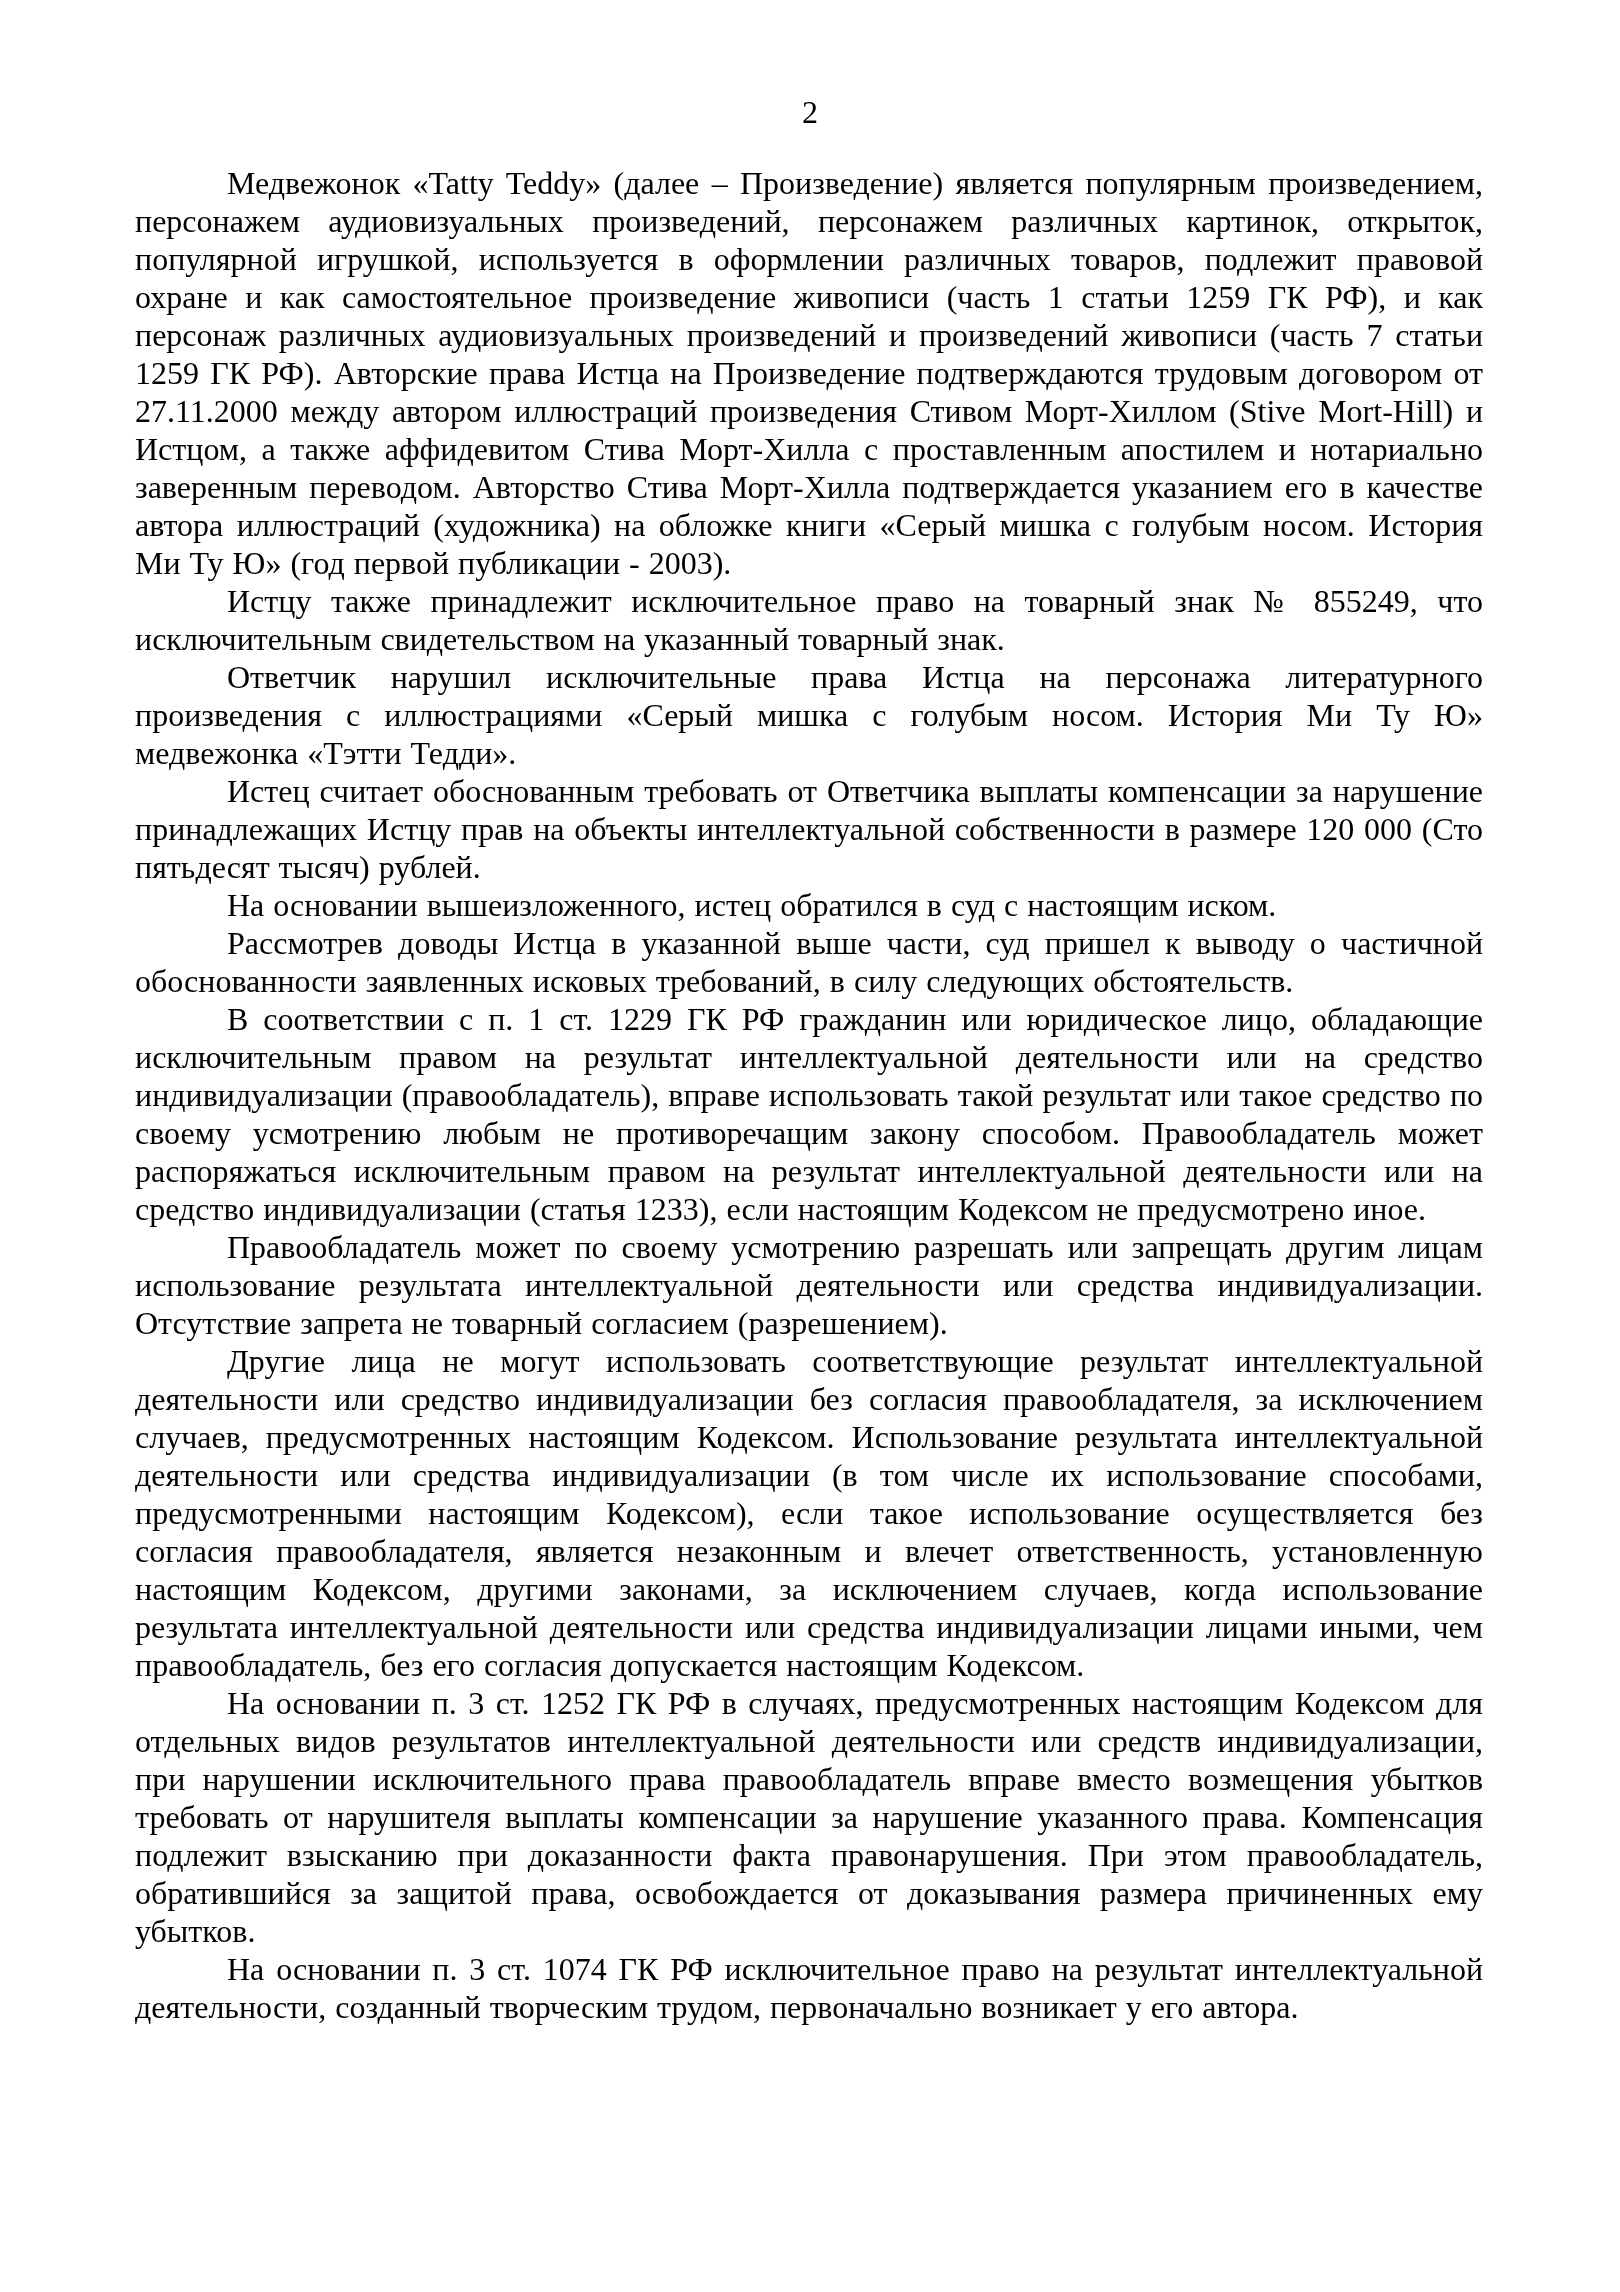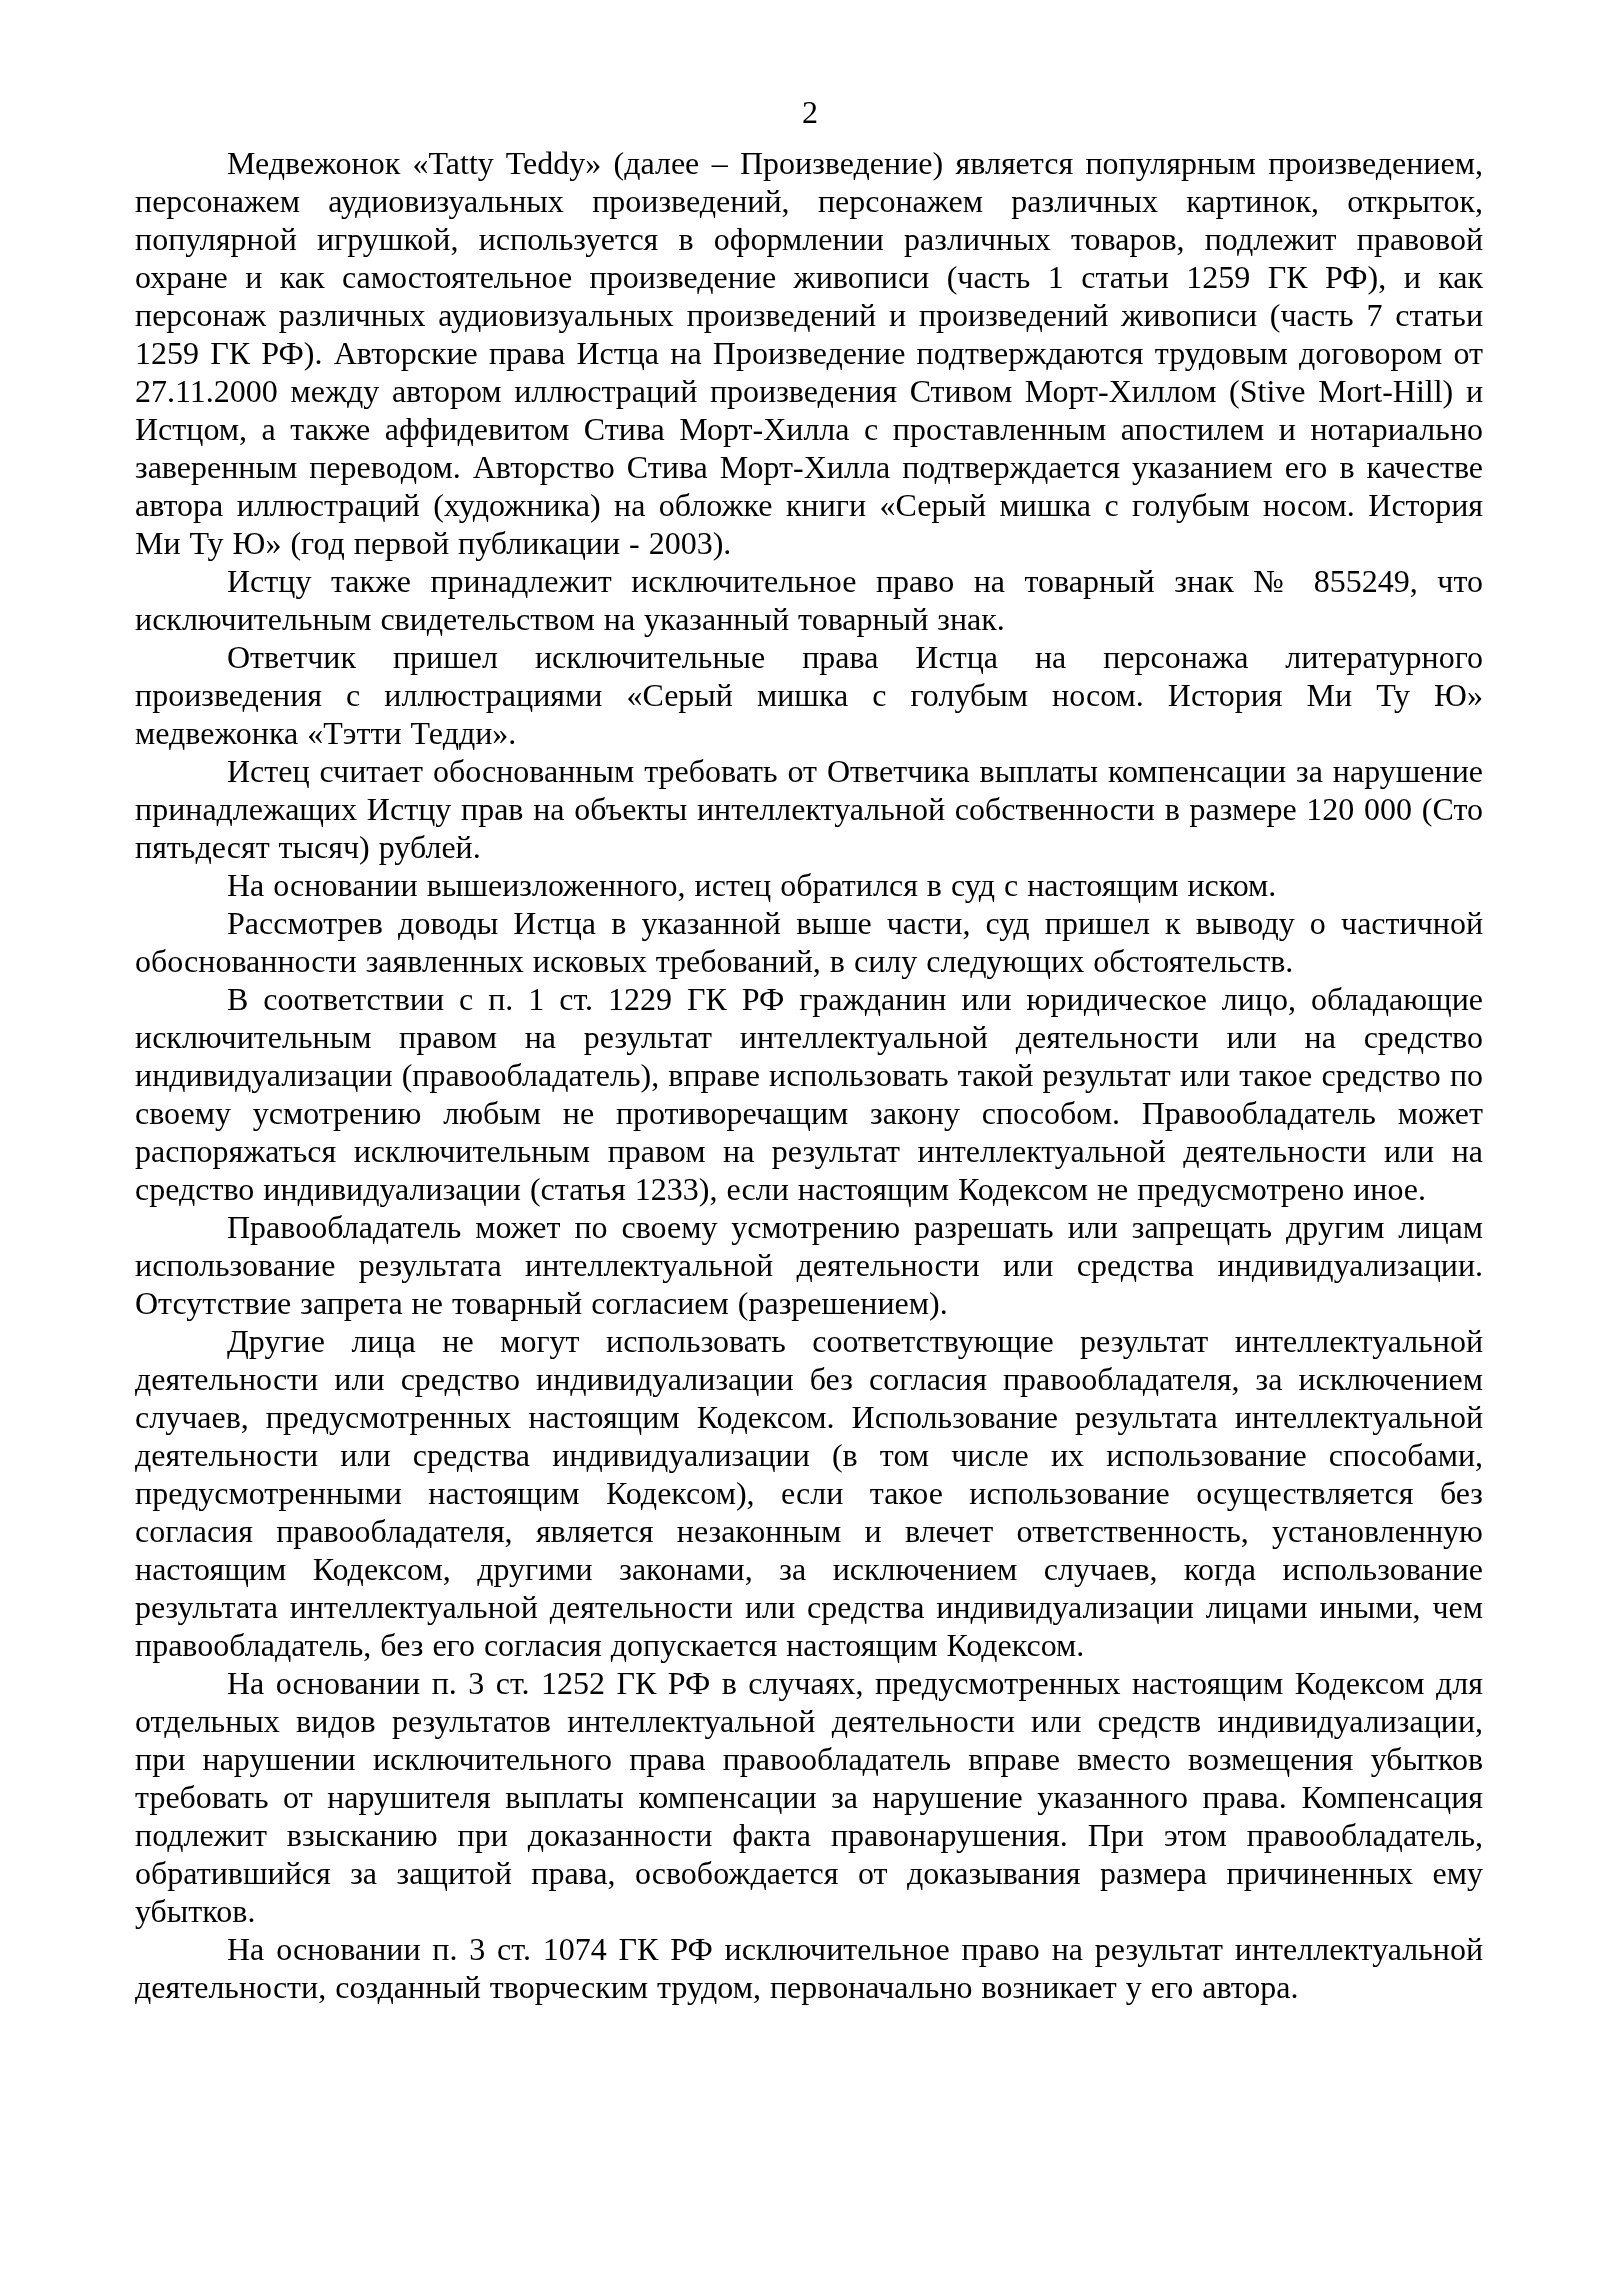--- a/index.html
+++ b/index.html
@@ -20,21 +20,21 @@
     position: absolute;
     top: 94px;
     left: 0;
     width: 100%;
     text-align: center;
     font-size: 32px;
     line-height: 37px;
   }
   .content {
     position: absolute;
-    top: 144px;
+    top: 164px;
     left: 135px;
     width: 1348px;
   }
   .para {
     margin: 0;
     padding: 0;
     font-size: 32px;
     line-height: 38px;
     text-align: justify;
     text-indent: 92px;
@@ -46,21 +46,21 @@
   }
 </style>
 </head>
 <body>
 
 <div class="page">
   <div class="page-number">2</div>
   <div class="content">
     <p class="para">Медвежонок «Tatty Teddy» (далее – Произведение) является популярным произведением, персонажем аудиовизуальных произведений, персонажем различных картинок, открыток, популярной игрушкой, используется в оформлении различных товаров, подлежит правовой охране и как самостоятельное произведение живописи (часть 1 статьи 1259 ГК РФ), и как персонаж различных аудиовизуальных произведений и произведений живописи (часть 7 статьи 1259 ГК РФ). Авторские права Истца на Произведение подтверждаются трудовым договором от 27.11.2000 между автором иллюстраций произведения Стивом Морт-Хиллом (Stive Mort-Hill) и Истцом, а также аффидевитом Стива Морт-Хилла с проставленным апостилем и нотариально заверенным переводом. Авторство Стива Морт-Хилла подтверждается указанием его в качестве автора иллюстраций (художника) на обложке книги «Серый мишка с голубым носом. История Ми Ту Ю» (год первой публикации - 2003).</p>
     <p class="para">Истцу также принадлежит исключительное право на товарный знак № 855249, что исключительным свидетельством на указанный товарный знак.</p>
-    <p class="para">Ответчик пришел исключительные права Истца на персонажа литературного произведения с иллюстрациями «Серый мишка с голубым носом. История Ми Ту Ю» медвежонка «Тэтти Тедди».</p>
+    <p class="para">Ответчик нарушил исключительные права Истца на персонажа литературного произведения с иллюстрациями «Серый мишка с голубым носом. История Ми Ту Ю» медвежонка «Тэтти Тедди».</p>
     <p class="para">Истец считает обоснованным требовать от Ответчика выплаты компенсации за нарушение принадлежащих Истцу прав на объекты интеллектуальной собственности в размере 120 000 (Сто пятьдесят тысяч) рублей.</p>
     <p class="para">На основании вышеизложенного, истец обратился в суд с настоящим иском.</p>
     <p class="para">Рассмотрев доводы Истца в указанной выше части, суд пришел к выводу о частичной обоснованности заявленных исковых требований, в силу следующих обстоятельств.</p>
     <p class="para">В соответствии с п. 1 ст. 1229 ГК РФ гражданин или юридическое лицо, обладающие исключительным правом на результат интеллектуальной деятельности или на средство индивидуализации (правообладатель), вправе использовать такой результат или такое средство по своему усмотрению любым не противоречащим закону способом. Правообладатель может распоряжаться исключительным правом на результат интеллектуальной деятельности или на средство индивидуализации (статья 1233), если настоящим Кодексом не предусмотрено иное.</p>
     <p class="para">Правообладатель может по своему усмотрению разрешать или запрещать другим лицам использование результата интеллектуальной деятельности или средства индивидуализации. Отсутствие запрета не товарный согласием (разрешением).</p>
     <p class="para">Другие лица не могут использовать соответствующие результат интеллектуальной деятельности или средство индивидуализации без согласия правообладателя, за исключением случаев, предусмотренных настоящим Кодексом. Использование результата интеллектуальной деятельности или средства индивидуализации (в том числе их использование способами, предусмотренными настоящим Кодексом), если такое использование осуществляется без согласия правообладателя, является незаконным и влечет ответственность, установленную настоящим Кодексом, другими законами, за исключением случаев, когда использование результата интеллектуальной деятельности или средства индивидуализации лицами иными, чем правообладатель, без его согласия допускается настоящим Кодексом.</p>
     <p class="para">На основании п. 3 ст. 1252 ГК РФ в случаях, предусмотренных настоящим Кодексом для отдельных видов результатов интеллектуальной деятельности или средств индивидуализации, при нарушении исключительного права правообладатель вправе вместо возмещения убытков требовать от нарушителя выплаты компенсации за нарушение указанного права. Компенсация подлежит взысканию при доказанности факта правонарушения. При этом правообладатель, обратившийся за защитой права, освобождается от доказывания размера причиненных ему убытков.</p>
     <p class="para">На основании п. 3 ст. 1074 ГК РФ исключительное право на результат интеллектуальной деятельности, созданный творческим трудом, первоначально возникает у его автора.</p>
   </div>
 </div>

